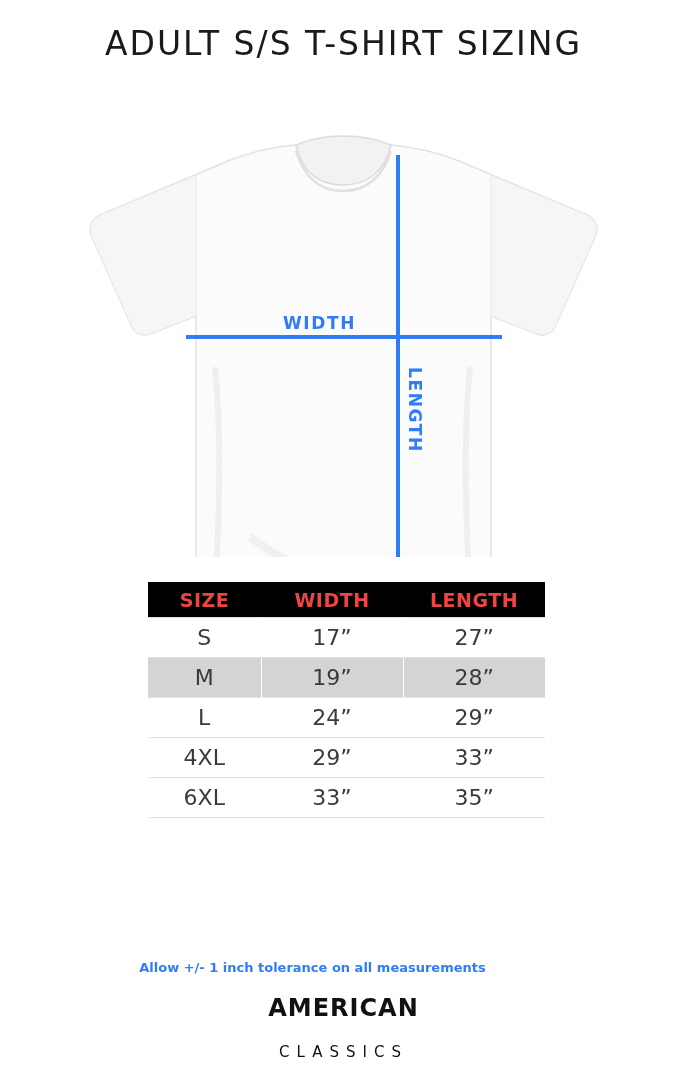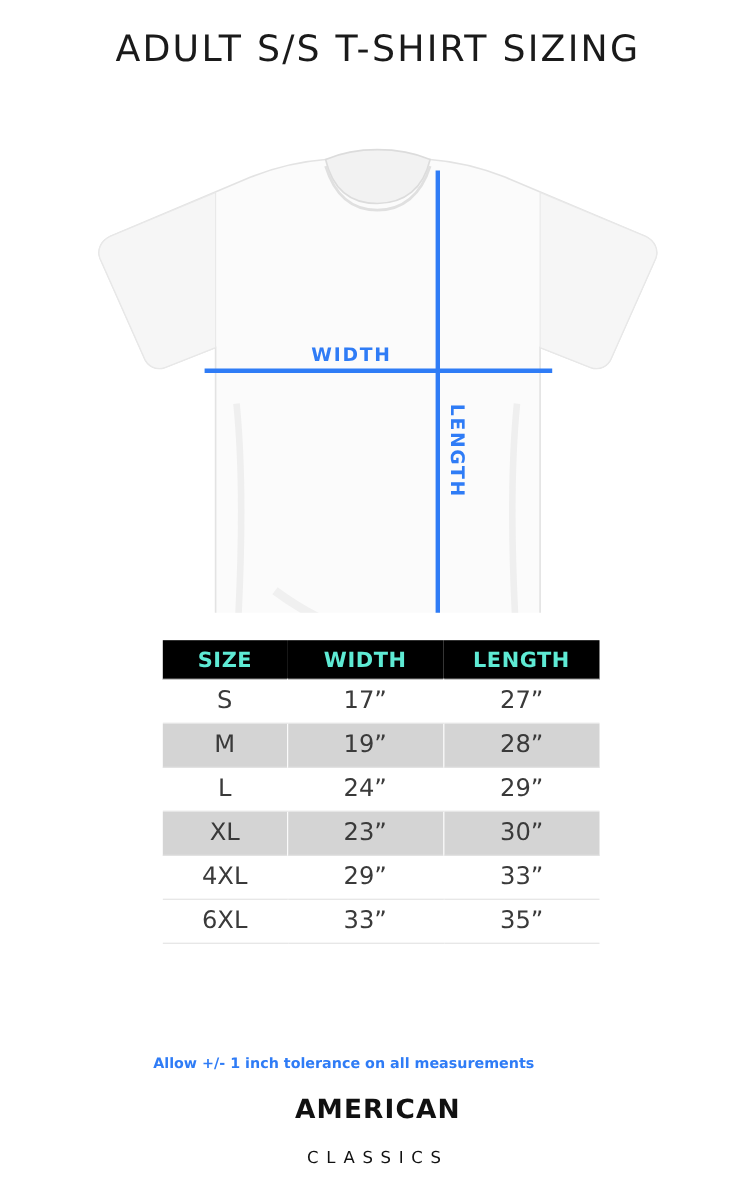--- a/index.html
+++ b/index.html
@@ -73,21 +73,21 @@
     top: 582px;
     width: 391px;
   }
   table.size-table {
     border-collapse: collapse;
     width: 391px;
     table-layout: fixed;
   }
   table.size-table th {
     background: #000000;
-    color: #5eead4;
+    color: #ef4444;
     font-size: 19px;
     font-weight: bold;
     height: 33px;
     letter-spacing: 0.5px;
     font-family: "DejaVu Sans", sans-serif;
   }
   table.size-table th.c-size { width: 111px; }
   table.size-table th.c-width { width: 140px; }
   table.size-table th.c-length { width: 140px; }
 
@@ -219,25 +219,20 @@
         <tr class="even">
           <td>M</td>
           <td>19”</td>
           <td>28”</td>
         </tr>
         <tr class="odd">
           <td>L</td>
           <td>24”</td>
           <td>29”</td>
         </tr>
-        <tr class="even">
-          <td>XL</td>
-          <td>23”</td>
-          <td>30”</td>
-        </tr>
         <tr class="odd">
           <td>4XL</td>
           <td>29”</td>
           <td>33”</td>
         </tr>
         <tr class="odd">
           <td>6XL</td>
           <td>33”</td>
           <td>35”</td>
         </tr>

